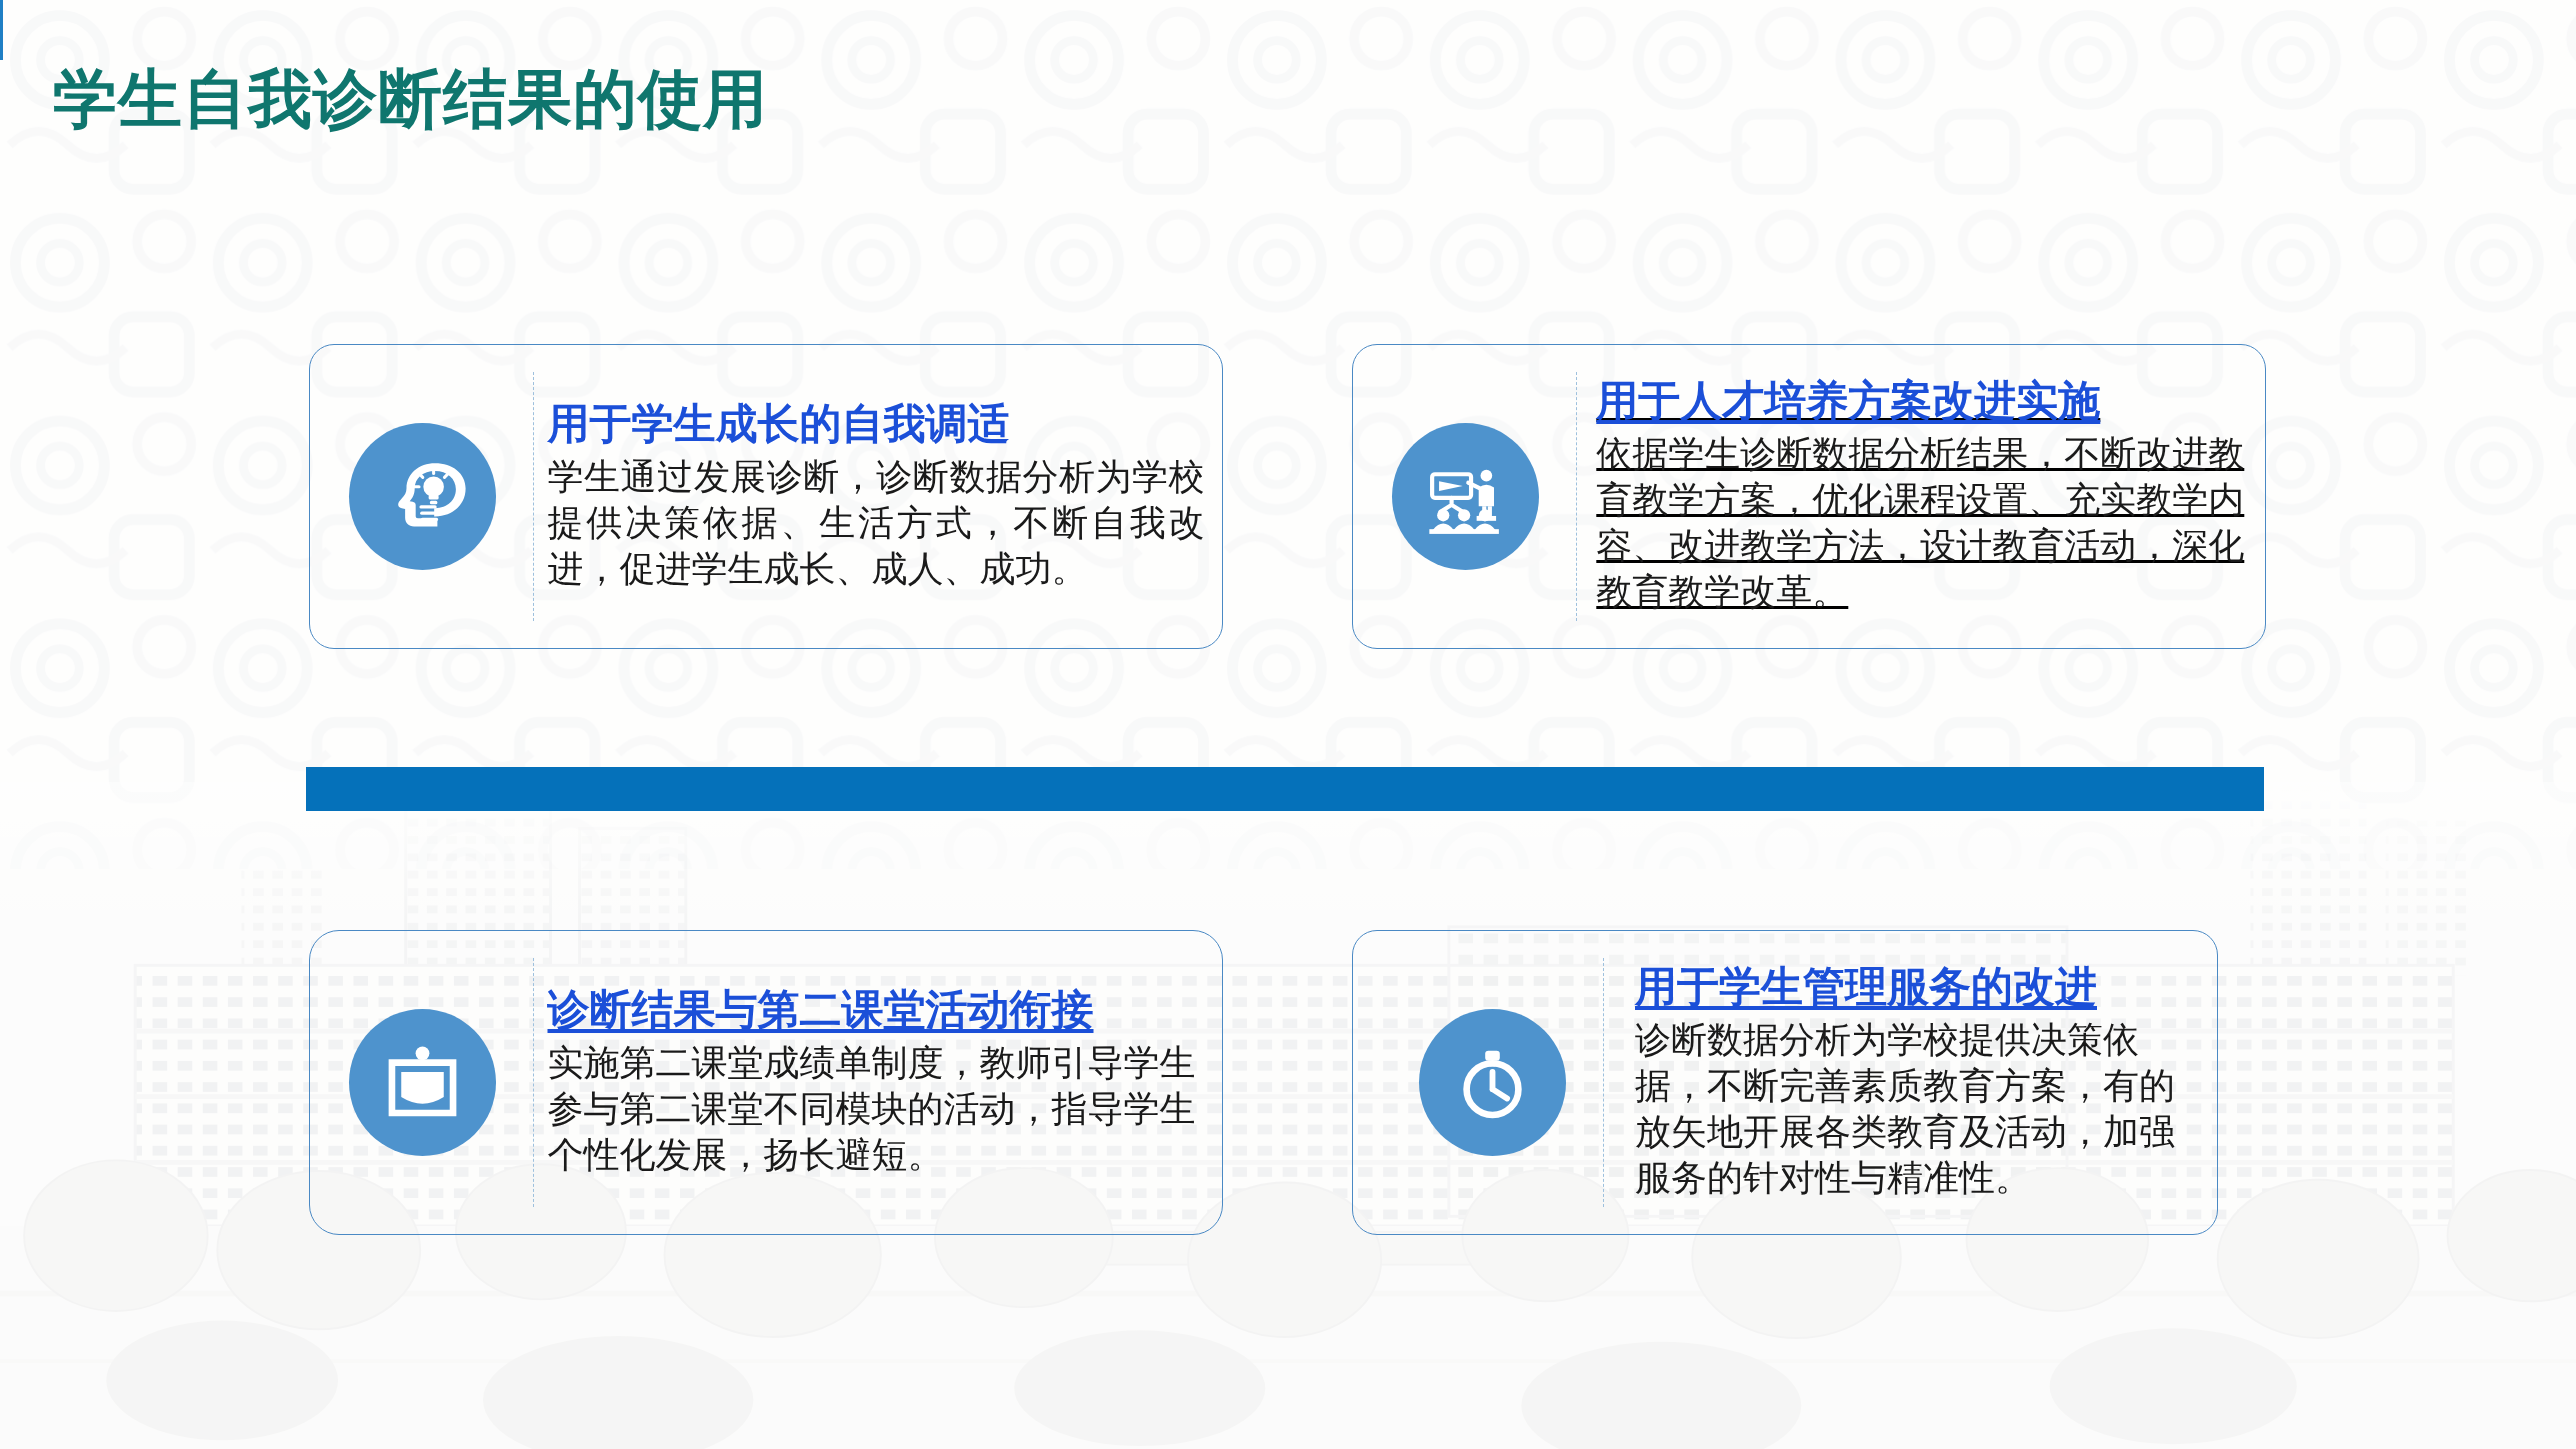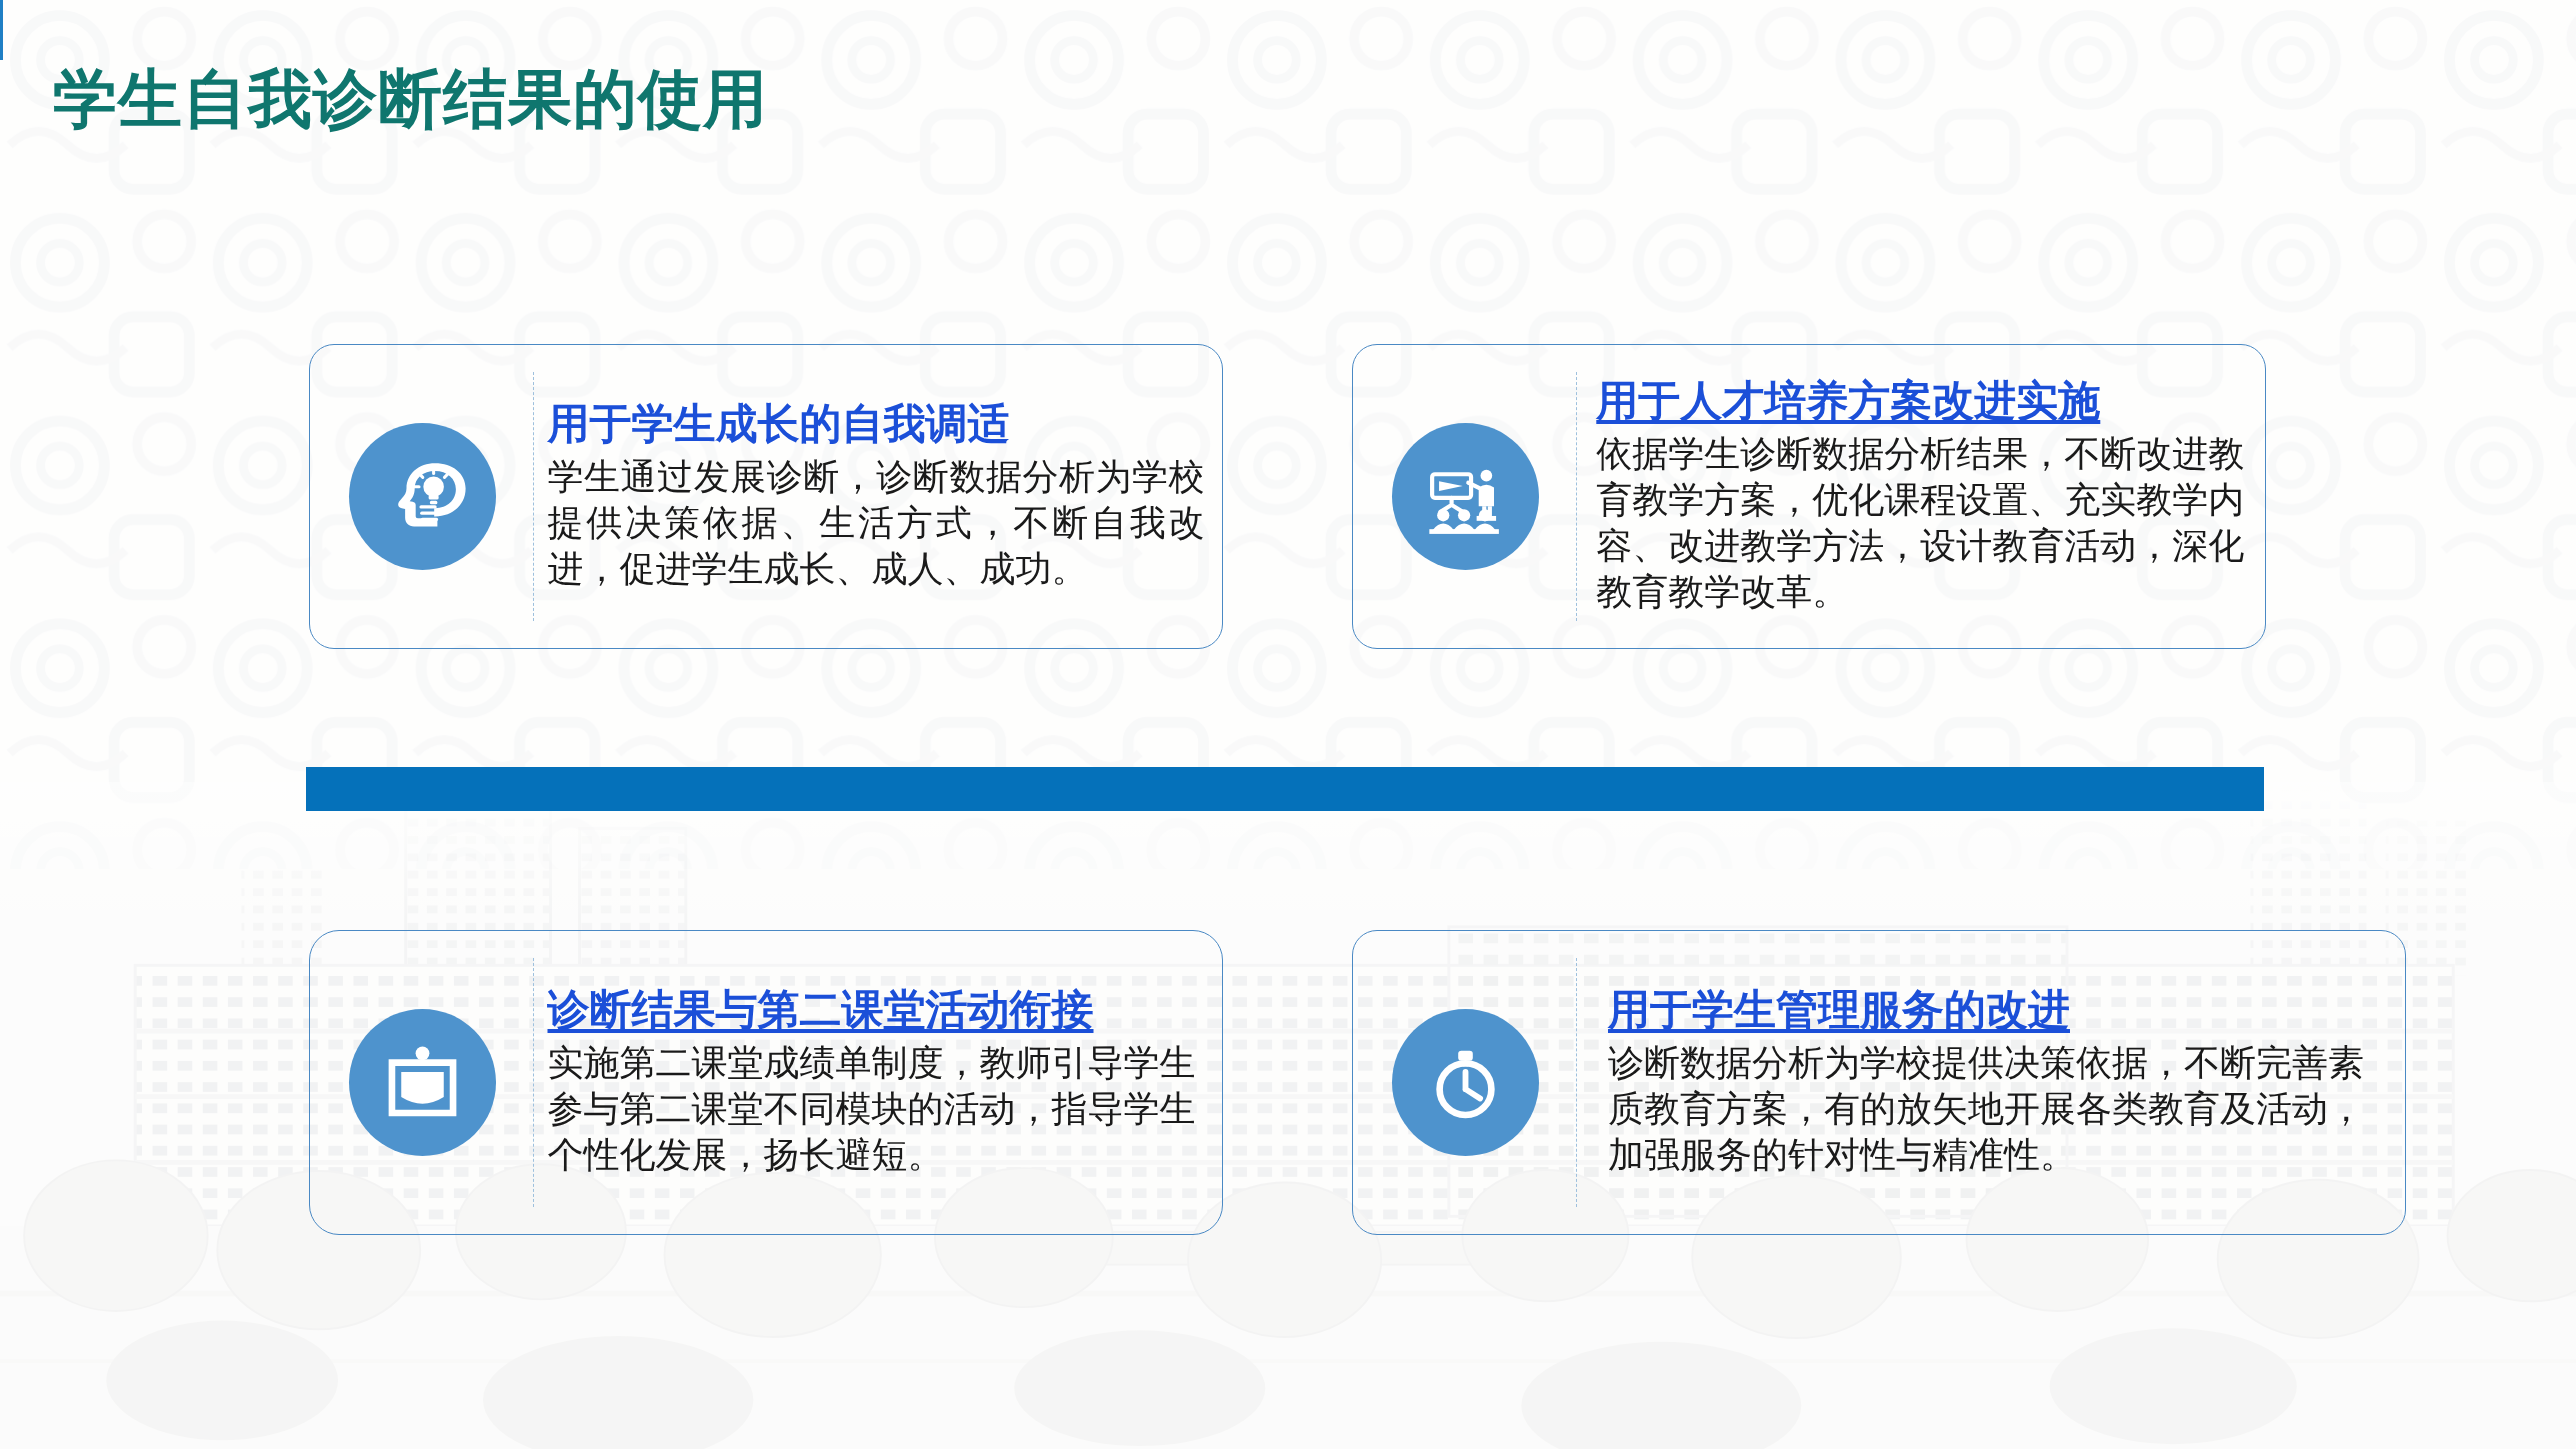--- a/index.html
+++ b/index.html
@@ -74,21 +74,21 @@
     position: absolute;
     border: 1.5px solid #4a89c4;
     border-radius: 25px;
     background: transparent;
     display: flex;
     align-items: center;
   }
   .card.c1 { left: 309px;  top: 344px;  width: 914px;  height: 305px; }
   .card.c2 { left: 1352px; top: 344px;  width: 914px;  height: 305px; }
   .card.c3 { left: 309px;  top: 930px;  width: 914px;  height: 305px; border-radius: 30px; }
-  .card.c4 { left: 1352px; top: 930px;  width: 1054px;  height: 305px; }
+  .card.c4 { left: 1352px; top: 930px;  width: 866px;  height: 305px; padding-left: 27px; }
 
   .card-icon-wrap {
     width: 224px;
     min-width: 224px;
     height: 100%;
     display: flex;
     align-items: center;
     justify-content: center;
     position: relative;
   }
@@ -138,21 +138,21 @@
     font-family: "Liberation Serif", "DejaVu Serif", serif;
     font-size: 36px;
     line-height: 1.28;
     color: #1a1a1a;
     letter-spacing: 0px;
   }
   .card.c1 .card-body { text-align: justify; }
 
   
   .card.c1 .card-text { padding-left: 13.5px; }
-  .card.c2 .card-text { padding-left: 19.3px; }
+  .card.c2 .card-text { padding-left: 19.3px; text-decoration: underline; }
   .card.c3 .card-text { padding-left: 13.5px; }
   .card.c4 .card-text { padding-left: 31px; }
 </style>
 </head>
 <body>
 
 <div id="slide">
 
   <svg class="wm-pattern" viewBox="0 0 2667 900" preserveAspectRatio="none">
     <defs>

